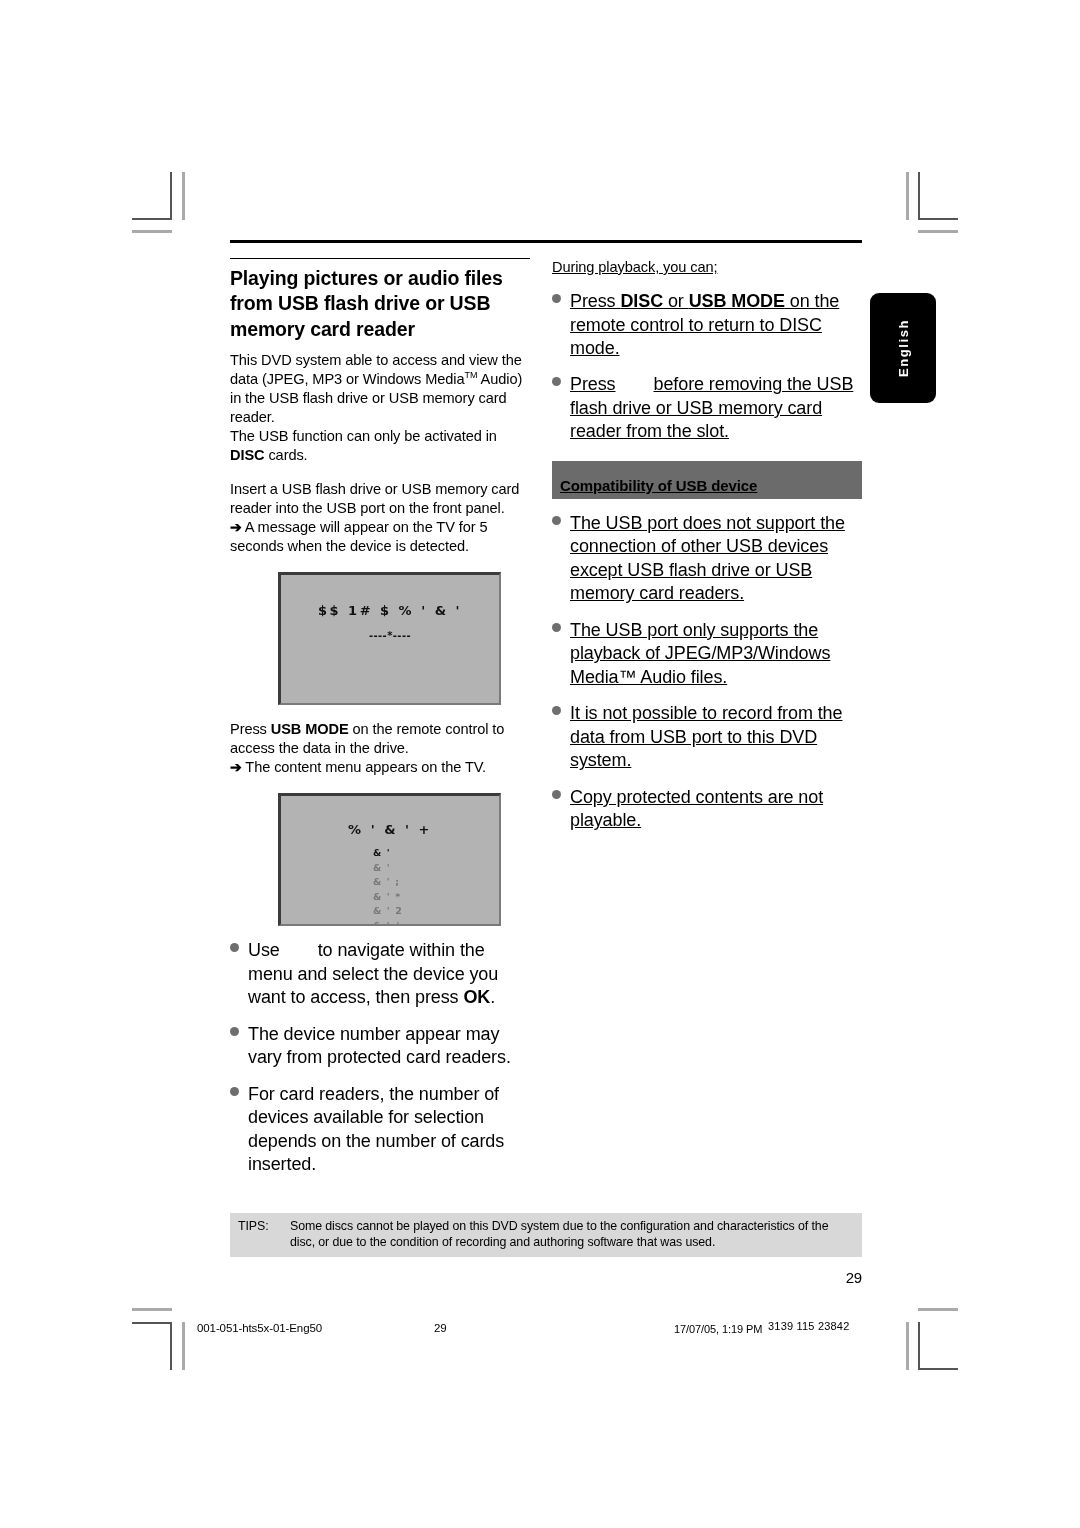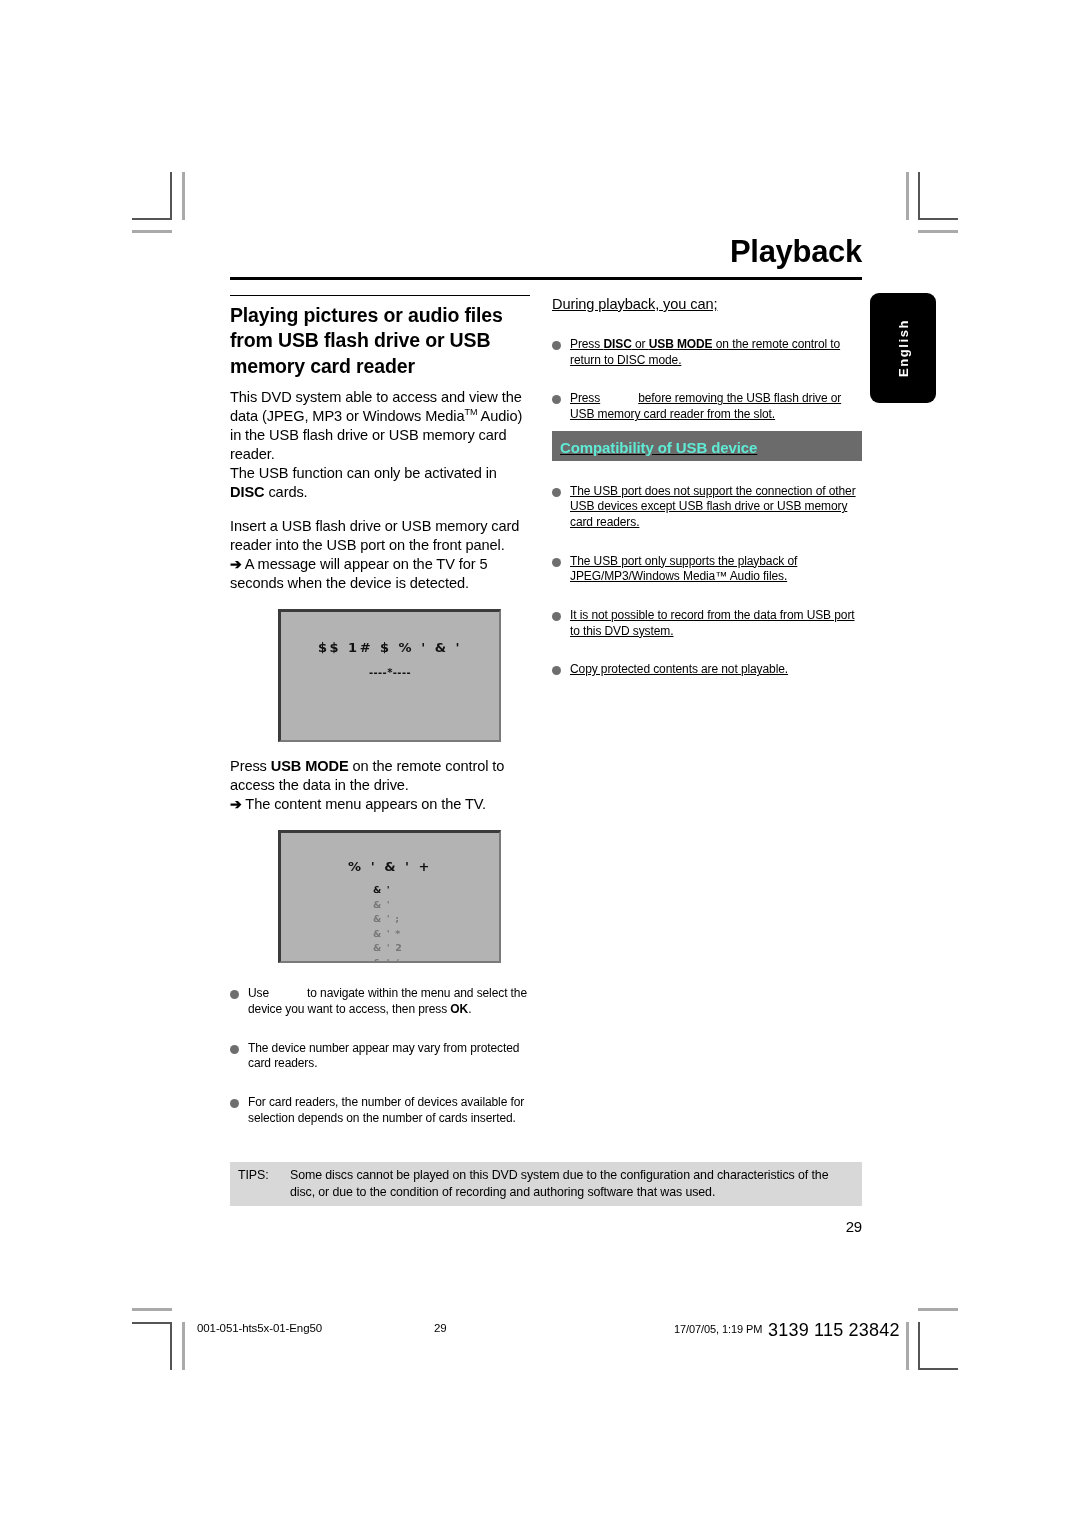--- a/index.html
+++ b/index.html
@@ -77,47 +77,47 @@
   .b { font-weight: bold; }
   .sup { font-size: 9px; vertical-align: super; letter-spacing: 0; }
 
   
   .arrow-p { font-size: 14.6px; line-height: 1.305; letter-spacing: -0.1px; margin: 0; }
   .arrow-glyph { font-weight: bold; font-size: 14px; }
 
   
   .bullet-item {
     display: flex;
-    margin-top: 23px;
-    font-size: 12px;
+    margin-top: 13px;
+    font-size: 18px;
     line-height: 1.305;
     letter-spacing: -0.1px;
   }
   .bullet-dot {
     flex: 0 0 18px;
     padding-top: 4px;
   }
   .bullet-dot i {
     display: block;
     width: 9px;
     height: 9px;
     border-radius: 50%;
     background: #6e6e6e;
   }
   .bullet-text { flex: 1 1 auto; }
   .blank-key { display: inline-block; width: 38px; }
 
   
   .grey-bar {
     background: #6b6b6b;
-    color: #5eead4;
+    color: #000000;
     font-weight: bold;
     font-size: 15px;
-    padding: 8px 8px 5px 8px;
-    margin-top: 8px;
+    padding: 16px 8px 5px 8px;
+    margin-top: 17px;
     letter-spacing: -0.1px;
   }
 
   
   .tv {
     width: 218px;
     height: 128px;
     margin: 16px 0 0 48px;
     background: #b3b3b3;
     border-left: 3px solid #3b3b3b;
@@ -211,21 +211,21 @@
     left: 0; right: 0;
     top: 1316px;
     height: 30px;
     font-size: 11.5px;
     letter-spacing: -0.1px;
     padding-left: 47px;
   }
   .slug-file  { position: absolute; left: 197px;  top: 6px; }
   .slug-page  { position: absolute; left: 434px;  top: 6px; }
   .slug-date  { position: absolute; left: 674px;  top: 7px; font-size: 11px; }
-  .slug-code  { position: absolute; left: 768px;  top: 4px; font-size: 18px; letter-spacing: 0.2px; }
+  .slug-code  { position: absolute; left: 768px;  top: 4px; font-size: 11px; letter-spacing: 0.2px; }
 </style>
 </head>
 <body>
 
 <div>
   <div class="cm-line-v" style="left:170px; top:172px; height:48px;"></div>
   <div class="cm-line-h" style="left:132px; top:218px; width:40px;"></div>
   <div class="cm-bar-v" style="left:182px; top:172px; height:48px;"></div>
   <div class="cm-bar-h" style="left:132px; top:230px; width:40px;"></div>
 </div>
@@ -247,21 +247,20 @@
   <div class="cm-bar-v" style="left:906px; top:1322px; height:48px;"></div>
   <div class="cm-bar-h" style="left:918px; top:1308px; width:40px;"></div>
 </div>
 
 <div class="side-tab">
   <span>English</span>
 </div>
 
 <div class="page">
 
-  <div class="chapter-title">Playback</div>
   <div class="head-rule"></div>
 
   <div class="cols">
 
     <div class="col-left">
 
       <div class="sec-rule"></div>
       <h2 class="section-title">Playing pictures or audio files from USB flash drive or USB memory card reader</h2>
 
       <p class="body"><span>This DVD system able to access and view the data (JPEG, MP3 or Windows Media</span><span class="sup">TM</span><span> Audio) in the USB flash drive or USB memory card reader.</span></p>

